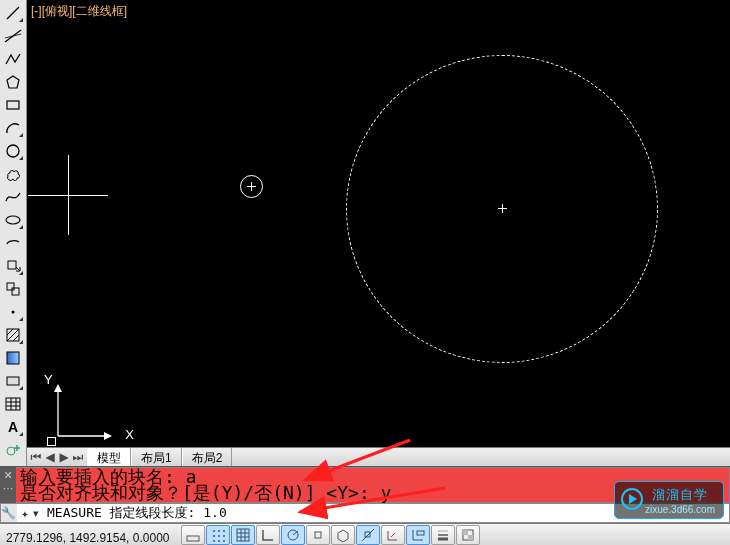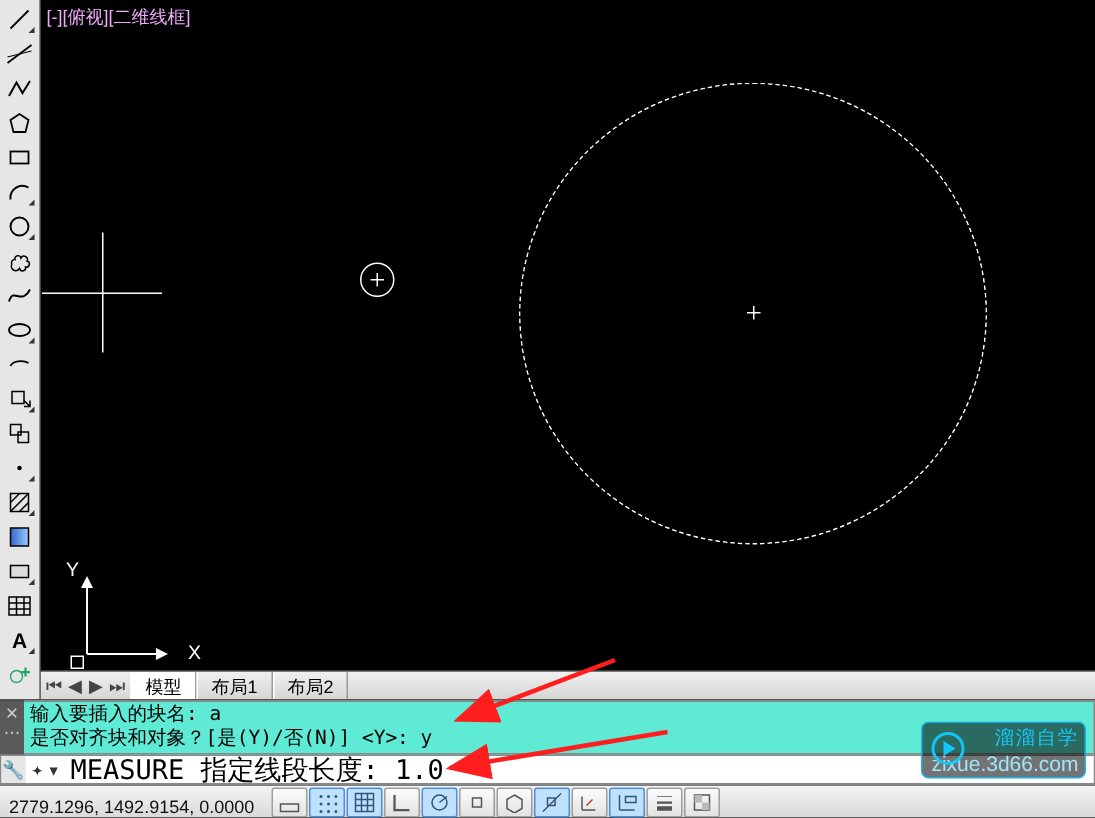--- a/index.html
+++ b/index.html
@@ -6,21 +6,21 @@
   html,body { width:730px; height:545px; font-family:"Microsoft YaHei","SimSun",Arial,sans-serif; font-size:12px; overflow:hidden; background:#3b3b3b; }
   .app { display:flex; flex-direction:column; width:730px; height:545px; }
   .main { display:flex; flex:1 1 auto; min-height:0; }
   
   .palette { width:27px; background:#e6e6e6; border-right:1px solid #8a8a8a; display:flex; flex-direction:column; align-items:center; padding-top:2px; gap:1px; }
   .palette .tool { width:23px; height:22px; display:flex; align-items:center; justify-content:center; border:1px solid transparent; border-radius:2px; color:#222; position:relative; }
   .palette .tool svg { display:block; }
   .palette .tool .fly { position:absolute; right:1px; bottom:1px; width:0; height:0; border-right:4px solid #333; border-top:4px solid transparent; }
   
   .canvas-wrap { flex:1 1 auto; position:relative; background:#000; overflow:hidden; }
-  .view-label { position:absolute; left:4px; top:3px; color:#f0abfc; font-size:12px; }
+  .view-label { position:absolute; left:4px; top:3px; color:#fdba74; font-size:12px; }
   .crosshair { position:absolute; pointer-events:none; }
   .crosshair::before, .crosshair::after { content:""; position:absolute; background:#fff; }
   .crosshair::before { left:-40px; top:0; width:80px; height:1px; }
   .crosshair::after  { top:-40px; left:0; width:1px; height:80px; }
   .blip { position:absolute; width:1px; height:1px; }
   .blip::before, .blip::after { content:""; position:absolute; background:#fff; }
   .blip::before { left:-4px; top:0; width:9px; height:1px; }
   .blip::after  { top:-4px; left:0; height:9px; width:1px; }
   .small-circle { position:absolute; border:1px solid #fff; border-radius:50%; }
   .big-circle { position:absolute; border:1px dashed #fff; border-radius:50%; }
@@ -32,40 +32,40 @@
   
   .tabs { position:absolute; left:0; right:0; bottom:0; height:19px; background:linear-gradient(#f0f0f0,#d6d6d6); border-top:1px solid #7a7a7a; display:flex; align-items:stretch; font-size:12px; }
   .tabs .nav { display:flex; align-items:center; padding:0 2px; gap:0; }
   .tabs .nav span { width:14px; height:16px; display:flex; align-items:center; justify-content:center; color:#444; cursor:pointer; }
   .tabs .tab { padding:2px 9px 13px 9px; border-right:1px solid #9a9a9a; border-left:1px solid #fff; height:19px; line-height:16px; cursor:pointer; color:#000; }
   .tabs .tab.active { background:#fff; font-weight:normal; }
   
   .cmd { border-top:1px solid #555; }
   .cmd-hist { display:flex; }
   .cmd-hist .xbtn { width:16px; background:#5a5a5a; color:#ccc; text-align:center; font-size:11px; padding-top:2px; }
-  .cmd-hist .lines { flex:1; background:#5eead4; color:#000; font-family:"SimSun","MS Gothic",monospace; font-size:13px; padding:1px 4px; line-height:16px; border:1px solid #888; border-left:none; }
+  .cmd-hist .lines { flex:1; background:#ef4444; color:#000; font-family:"SimSun","MS Gothic",monospace; font-size:18px; padding:1px 4px; line-height:16px; border:1px solid #888; border-left:none; }
   .cmd-line { display:flex; align-items:center; background:#fff; border:1px solid #888; height:20px; }
   .cmd-line .wrench { width:16px; height:18px; background:#e6e6e6; display:flex; align-items:center; justify-content:center; color:#555; font-size:12px; }
   .cmd-line .caret { width:16px; text-align:center; color:#333; font-family:monospace; font-size:13px; }
   .cmd-line .chev { width:12px; color:#333; font-size:11px; }
-  .cmd-line input { flex:1; border:none; outline:none; font-family:"SimSun",monospace; font-size:18px; height:18px; padding-left:2px; }
+  .cmd-line input { flex:1; border:none; outline:none; font-family:"SimSun",monospace; font-size:13px; height:18px; padding-left:2px; }
   
   .status { height:22px; background:linear-gradient(#f4f4f4,#d9d9d9); border-top:1px solid #7d7d7d; display:flex; align-items:flex-end; font-size:12px; }
   .coords { padding:0 6px; color:#111; min-width:180px; }
   .status .sbtn { width:24px; height:20px; margin-left:1px; border:1px solid #9e9e9e; border-radius:2px; background:linear-gradient(#fcfcfc,#e2e2e2); display:flex; align-items:center; justify-content:center; color:#333; cursor:pointer; }
   .status .sbtn.active { background:#bfe0ff; border-color:#4a90d9; }
   .status .sicon { width:14px; height:14px; display:block; }
   
   .arrow { position:absolute; pointer-events:none; }
   
-  .wm { position:absolute; right:6px; bottom:26px; width:110px; height:38px; background:rgba(0,0,0,0.55); border:1.5px solid #13b5e8; border-radius:5px; display:flex; align-items:flex-end; justify-content:center; flex-direction:column; color:#13c6f7; padding:2px 4px; }
+  .wm { position:absolute; right:6px; bottom:26px; width:110px; height:38px; background:rgba(0,0,0,0.55); border:1.5px solid #13b5e8; border-radius:5px; display:flex; align-items:center; justify-content:center; flex-direction:column; color:#13c6f7; padding:2px 4px; }
   .wm .play { position:absolute; left:6px; top:6px; width:22px; height:22px; border:2px solid #13c6f7; border-radius:50%; display:flex; align-items:center; justify-content:center; }
   .wm .play::after { content:""; border-left:8px solid #13c6f7; border-top:5px solid transparent; border-bottom:5px solid transparent; margin-left:2px; }
   .wm .t1 { margin-left:22px; font-size:13px; letter-spacing:1px; }
-  .wm .t2 { margin-left:22px; font-size:14px; color:#9fe6fb; }
+  .wm .t2 { margin-left:22px; font-size:10px; color:#9fe6fb; }
 </style>
 </head>
 <body>
 
 <div class="app">
   <div class="main">
 
     <div class="palette">
       <div class="tool">
           <svg class="" width="18" height="18">

